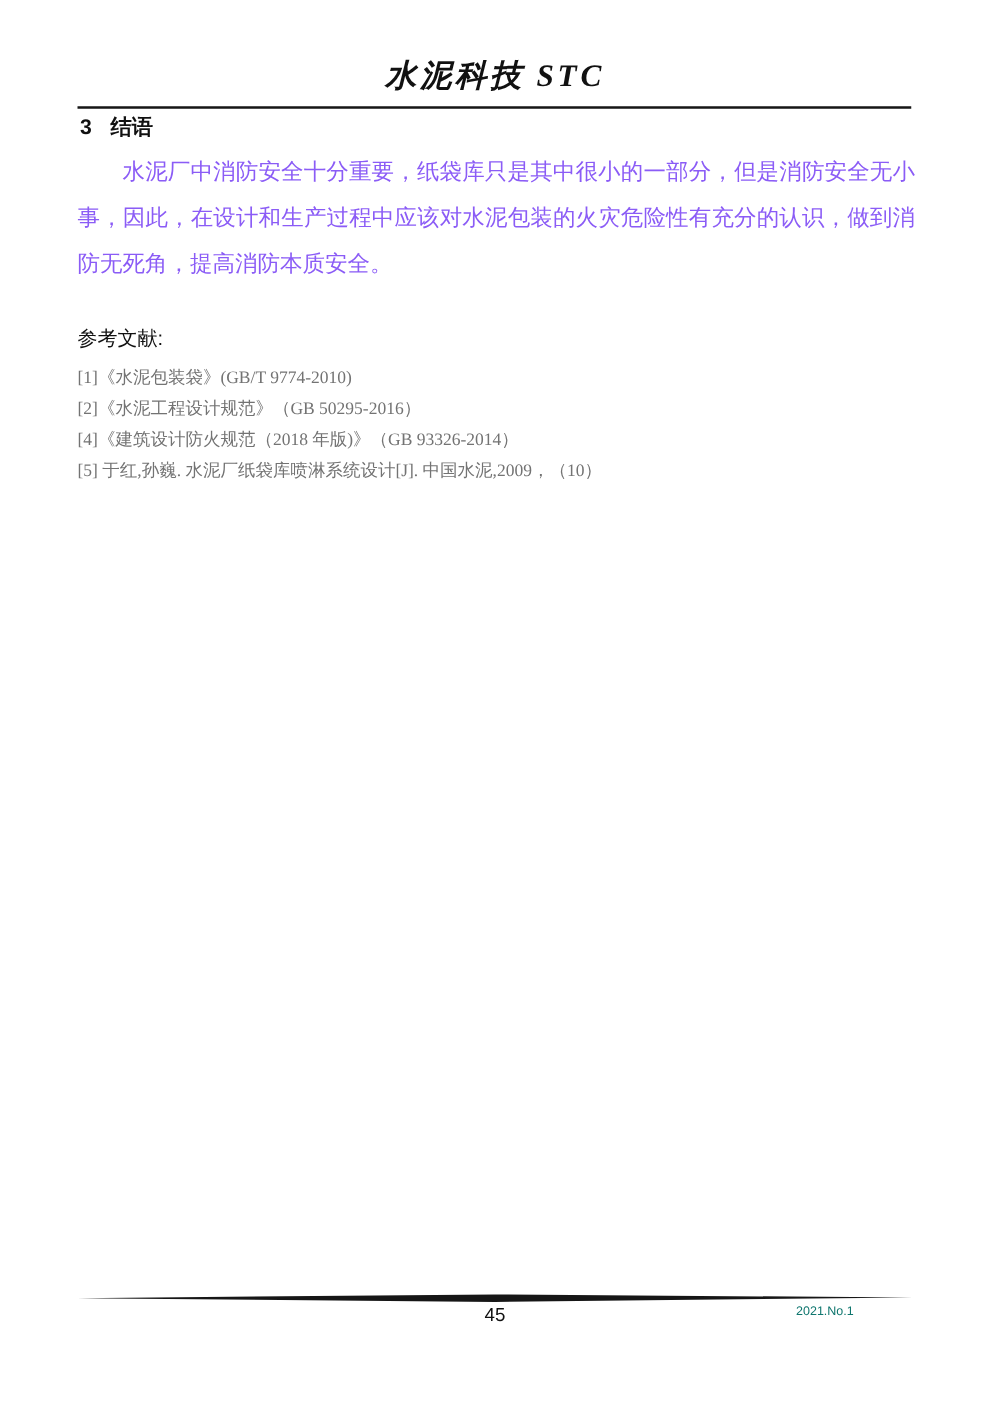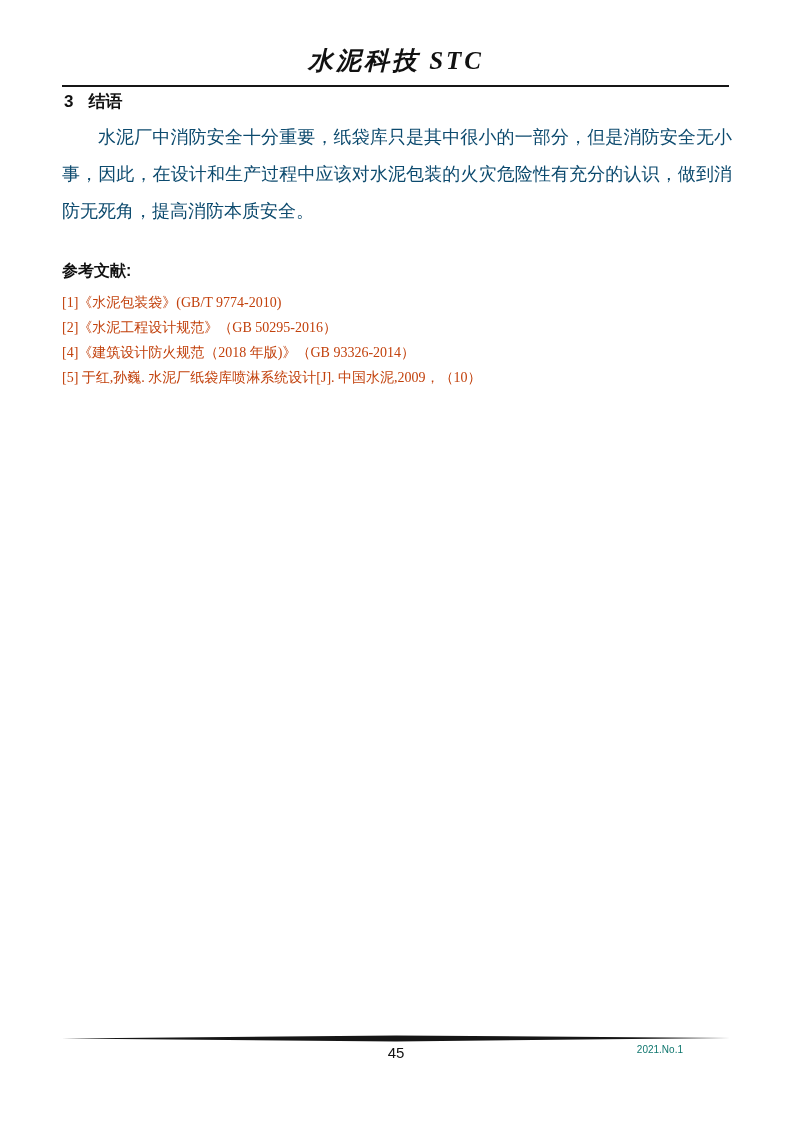--- a/index.html
+++ b/index.html
@@ -55,39 +55,39 @@
     position: absolute;
     top: 119px;
     left: 62px;
     width: 670px;
     margin: 0;
     font-size: 18px;
     line-height: 37px;
     text-align: justify;
     text-justify: inter-character;
     text-indent: 2em;
-    color: #0c4a6e;
+    color: #8b5cf6;
   }
   .references {
     position: absolute;
     top: 261px;
     left: 62px;
     width: 670px;
   }
   .ref-heading {
     font-family: "Liberation Sans", "DejaVu Sans", sans-serif;
-    font-weight: bold;
+    font-weight: normal;
     font-size: 16px;
     color: #111111;
     margin-bottom: 8px;
   }
   .ref-list {
     font-size: 14px;
     line-height: 25px;
-    color: #c2410c;
+    color: #737373;
   }
   .ref-item {
     white-space: nowrap;
   }
   .footer-rule {
     position: absolute;
     top: 1035px;
     left: 62px;
     width: 668px;
     height: 7px;

